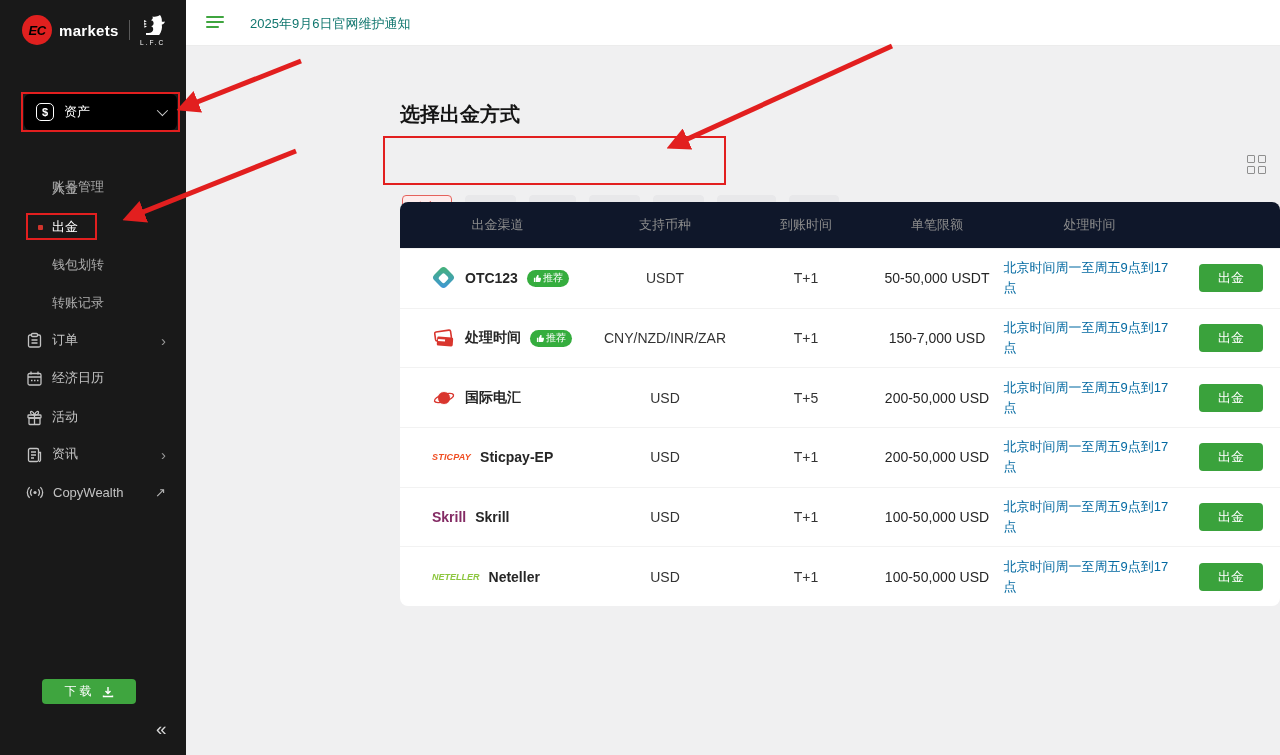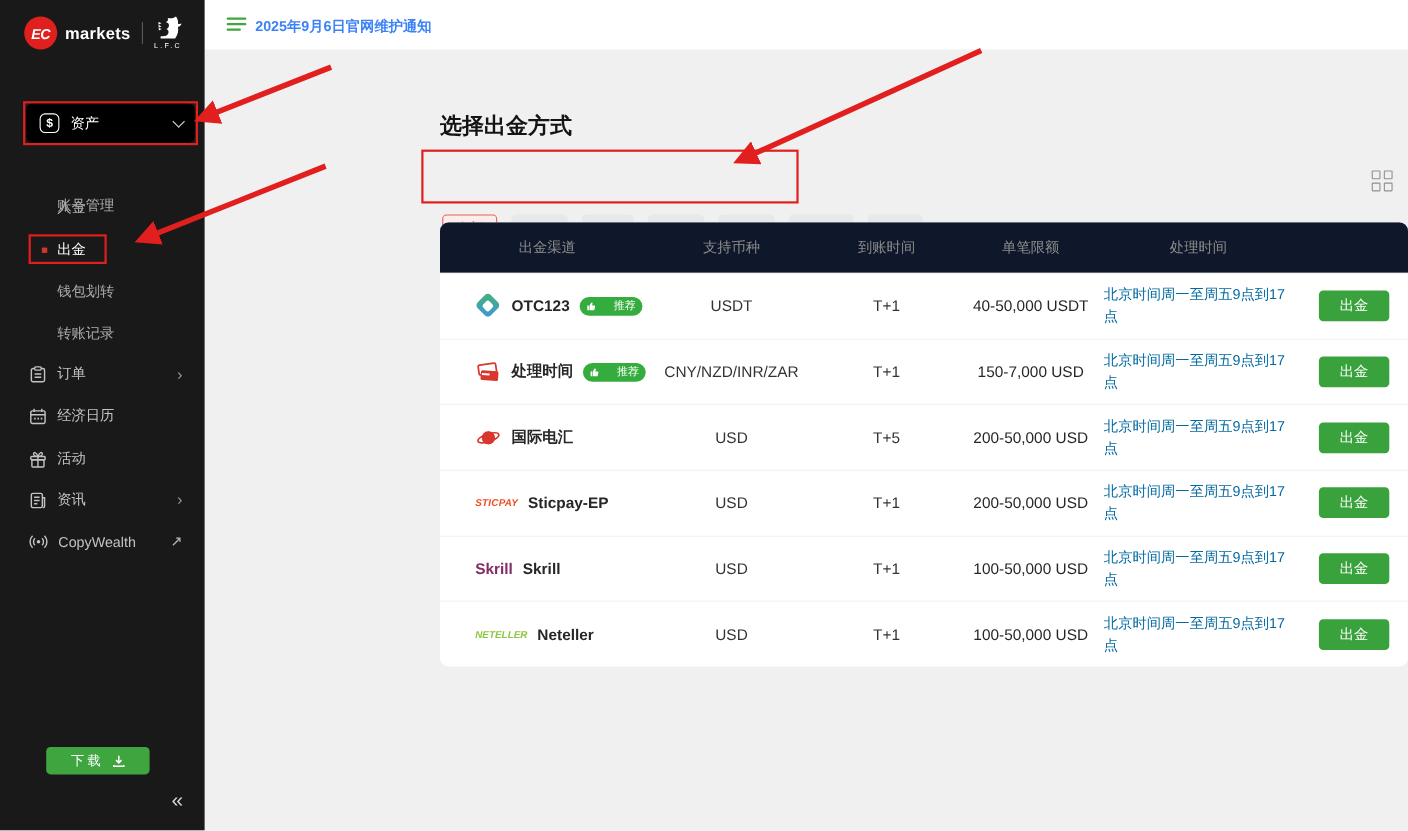--- a/index.html
+++ b/index.html
@@ -4,21 +4,21 @@
 <style>
   * { margin:0; padding:0; box-sizing:border-box; }
   html,body { width:1280px; height:755px; overflow:hidden; }
   body { font-family:"Liberation Sans","DejaVu Sans",sans-serif; background:#f0f0f1; position:relative; }
 
   .screen { position:absolute; inset:0; width:1280px; height:755px; }
 
   
   .sidebar { position:absolute; left:0; top:0; width:186px; height:755px; background:#191919; z-index:5; }
   .logo-row { position:absolute; left:22px; top:14px; display:flex; align-items:center; gap:7px; }
-  .ec-circle { width:30px; height:30px; border-radius:50%; background:#e0201f; color:#ffffff; font-weight:bold; font-style:italic;
+  .ec-circle { width:30px; height:30px; border-radius:50%; background:#e0201f; color:#000000; font-weight:bold; font-style:italic;
                font-size:13px; display:flex; align-items:center; justify-content:center; letter-spacing:-0.5px; }
   .markets { color:#fff; font-size:15px; font-weight:bold; letter-spacing:0.3px; }
   .logo-divider { width:1px; height:20px; background:#5a5a5a; margin:0 3px; }
   .lfc { display:flex; flex-direction:column; align-items:center; }
   .lfc-text { color:#fff; font-size:6.5px; letter-spacing:2px; margin-top:1px; }
 
   .assets-item { position:absolute; left:24px; top:94px; width:153px; height:36px; background:#000; border-radius:6px;
                  display:flex; align-items:center; padding:0 12px; gap:10px; color:#fff; font-size:13px; cursor:pointer; }
   .dollar-box { width:18px; height:18px; border:1.5px solid #fff; border-radius:5px; display:flex; align-items:center;
                 justify-content:center; font-size:11px; font-weight:bold; color:#fff; }
@@ -38,21 +38,21 @@
   .download-btn { position:absolute; left:42px; top:679px; width:94px; height:25px; background:#3fa53f; border:none;
                   border-radius:4px; color:#fff; font-size:12px; display:flex; align-items:center; justify-content:center;
                   gap:7px; cursor:pointer; letter-spacing:3px; font-family:inherit; }
   .collapse-icon { position:absolute; left:156px; top:718px; color:#d7d7d7; font-size:19px; cursor:pointer; }
 
   
   .topbar { position:absolute; left:186px; top:0; width:1094px; height:46px; background:#fff; border-bottom:1px solid #ececec; z-index:4; }
   .hamburger { position:absolute; left:20px; top:16px; width:18px; cursor:pointer; }
   .hamburger span { display:block; height:2px; background:#3fa53f; margin-bottom:3px; border-radius:1px; }
   .hamburger span:nth-child(2){ width:18px; } .hamburger span:nth-child(1){ width:18px; } .hamburger span:nth-child(3){ width:13px; }
-  .notice { position:absolute; left:46px; top:15px; font-size:13px; color:#3b82f6; font-weight:bold; cursor:pointer; }
+  .notice { position:absolute; left:64px; top:15px; font-size:13px; color:#0f766e; font-weight:normal; cursor:pointer; }
   .topbar-right { position:absolute; right:6px; top:0; height:46px; display:flex; align-items:center; gap:8px; }
   .tz-text { font-size:13px; color:#333; cursor:pointer; }
   .tz-caret { font-size:9px; color:#9a9a9a; }
   .tb-divider { width:1px; height:16px; background:#ddd; }
   .time-partial { font-size:13px; color:#333; }
 
   
   .main { position:absolute; left:186px; top:46px; width:1094px; height:709px; background:#f0f0f1; }
   .page-title { position:absolute; left:214px; top:55px; font-size:20px; font-weight:bold; color:#141414; }
   .filters { position:absolute; left:216px; top:149px; display:flex; gap:13px; }
@@ -65,21 +65,21 @@
 
   .card { position:absolute; left:214px; top:156px; width:880px; height:404px; background:#fff; border-radius:8px;
           overflow:hidden; display:flex; flex-direction:column; }
   .thead, .trow { display:grid; grid-template-columns:195px 140px 142px 120px 185px 1fr; align-items:center; }
   .thead { height:46px; background:#0f172a; color:#8c8c8c; font-size:13px; flex:0 0 46px; }
   .thead div { text-align:center; }
   .trow { flex:1; border-top:1px solid #f2f2f2; font-size:14px; color:#333; }
   .cell { text-align:center; }
   .channel { display:flex; align-items:center; gap:9px; padding-left:32px; text-align:left; }
   .chan-name { font-size:14px; font-weight:bold; color:#262626; white-space:nowrap; }
-  .badge { display:inline-flex; align-items:center; gap:16px; background:#35ad3e; color:#fff; border-radius:9px;
+  .badge { display:inline-flex; align-items:center; gap:1px; background:#35ad3e; color:#fff; border-radius:9px;
            height:17px; padding:0 6px; font-size:10px; }
   .limit { font-size:14px; color:#262626; }
   .proc-wrap { display:flex; justify-content:center; }
   .proc { max-width:172px; font-size:13px; color:#0369a1; line-height:1.55; text-align:left; }
   .wd-btn { width:64px; height:28px; background:#3aa23c; border:none; border-radius:4px; color:#fff; font-size:13px;
             cursor:pointer; margin:0 auto; display:block; font-family:inherit; }
 
   
   .logo-otc { width:24px; height:24px; position:relative; flex:0 0 24px; }
   .logo-otc i { position:absolute; left:3px; top:3px; width:17px; height:17px; border-radius:4px;
@@ -228,21 +228,21 @@
           <span class="chan-name">OTC123</span>
           <span class="badge">
             <svg width="9" height="9" viewBox="0 0 10 10" fill="#fff">
                 <path d="M1 4.2h1.6V9H1zM3.2 9h3.9c.6 0 1-.4 1.1-.9l.7-2.8c.1-.7-.4-1.2-1.1-1.2H5.9l.4-1.9C6.4 1.5 6 1 5.4 1c-.3 0-.6.2-.7.5L3.2 4.4z"></path>
               </svg>
             <span>推荐</span>
           </span>
         </div>
         <div class="cell">USDT</div>
         <div class="cell">T+1</div>
-        <div class="cell limit">40-50,000 USDT</div>
+        <div class="cell limit">50-50,000 USDT</div>
         <div class="proc-wrap">
             <div class="proc">北京时间周一至周五9点到17点</div>
           </div>
         <div>
             <button class="wd-btn">出金</button>
           </div>
       </div>
 
       <div class="trow">
         <div class="channel">

